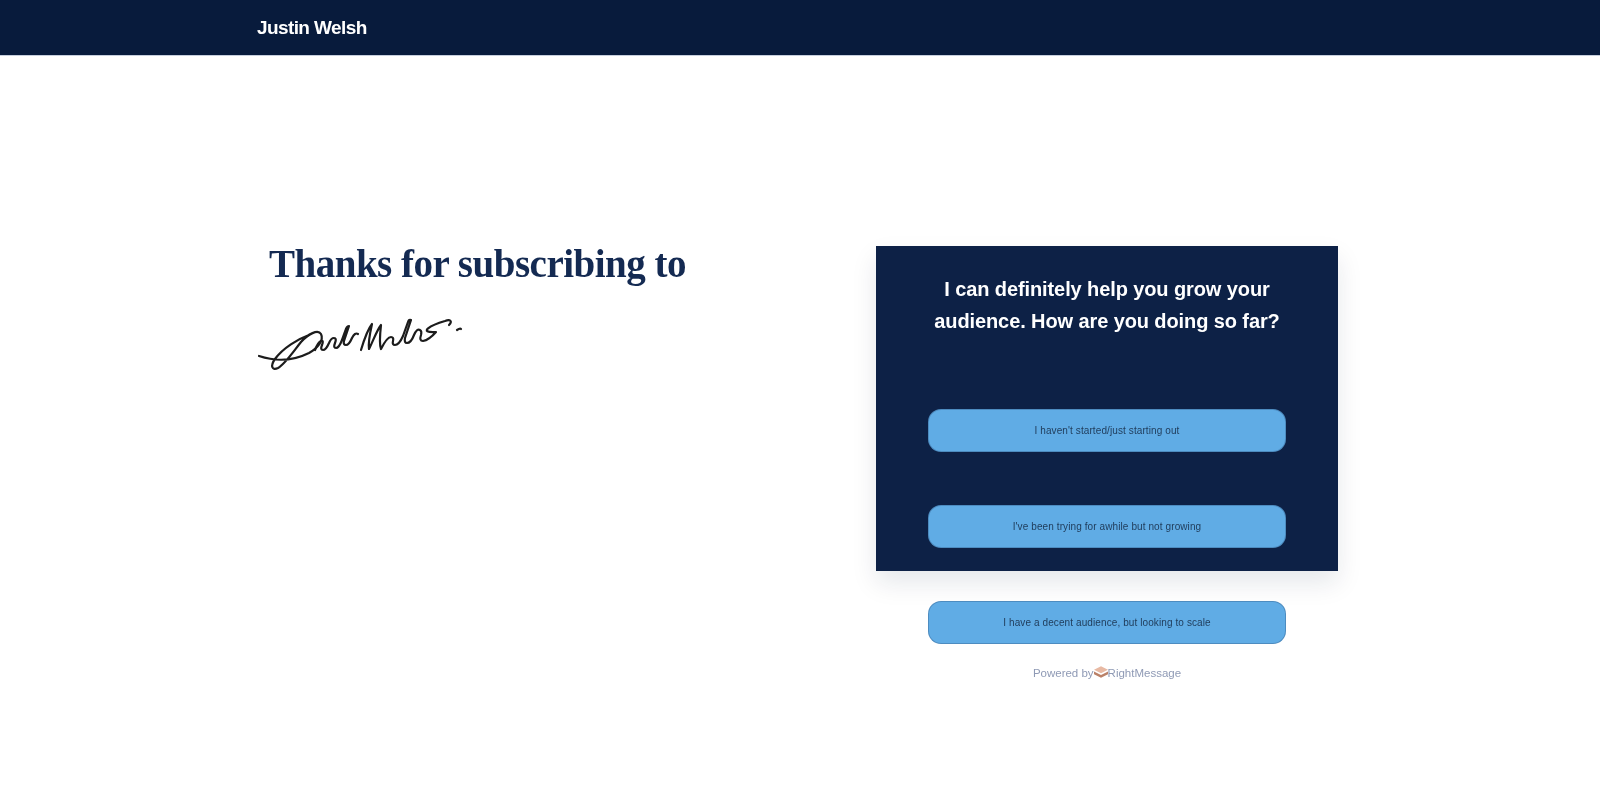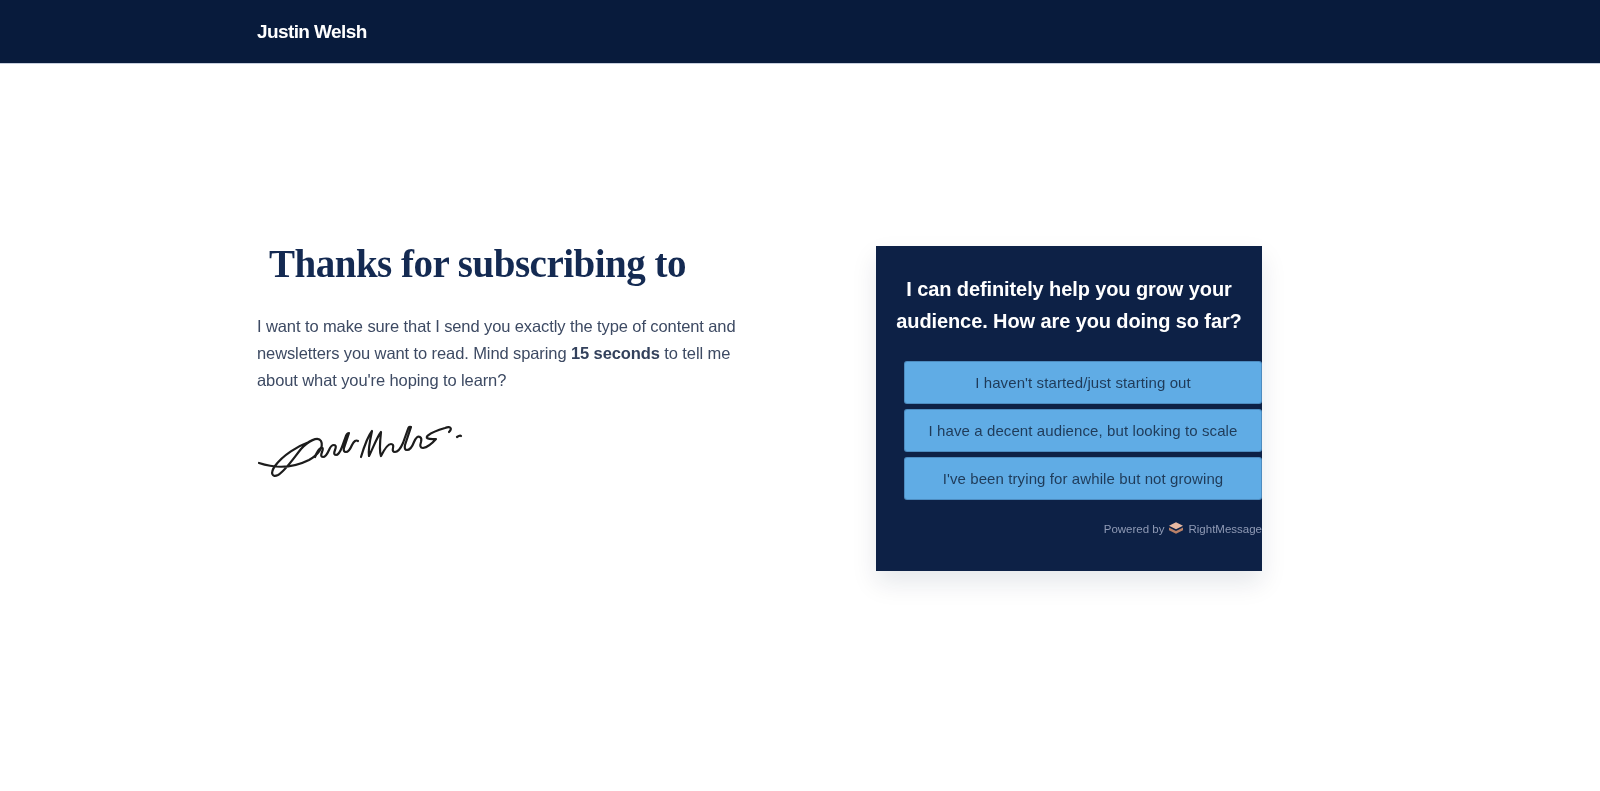--- a/index.html
+++ b/index.html
@@ -6,21 +6,21 @@
   html, body { width: 1600px; height: 791px; overflow: hidden; }
   body {
     background: #ffffff;
     font-family: "Liberation Sans", sans-serif;
     position: relative;
   }
 
   
   .header {
     position: absolute; top: 0; left: 0;
-    width: 1600px; height: 64px;
+    width: 1600px; height: 56px;
     background: #081B3C;
     border-bottom: 1px solid rgba(220,226,238,0.9);
     display: flex; align-items: center;
   }
   .logo {
     margin-left: 257px;
     color: #ffffff;
     font-size: 19px;
     font-weight: 800;
     letter-spacing: -0.6px;
@@ -51,91 +51,91 @@
   .hero-body b { font-weight: 700; color: #33415C; }
   .signature {
     margin-top: 22px;
     width: 212px; height: 62px;
     display: block;
   }
 
   
   .card {
     position: absolute; left: 876px; top: 246px;
-    width: 386px; height: 325px;
+    width: 462px; height: 325px;
     background: #0D2146;
     box-shadow: 0 12px 24px rgba(10,27,60,0.10);
-    display: flex; flex-direction: column; align-items: flex-end;
+    display: flex; flex-direction: column; align-items: center;
   }
   .card-question {
     margin-top: 27px;
     max-width: 392px;
     text-align: center;
     color: #ffffff;
     font-size: 20px;
     font-weight: 700;
     letter-spacing: -0.1px;
     line-height: 32px;
   }
   .card-options {
     margin-top: 24px;
     width: 358px;
     display: flex; flex-direction: column; gap: 5px;
   }
   .option-btn {
     width: 100%; height: 43px;
     background: #60ACE5;
     border: 1px solid rgba(20,45,85,0.25);
-    border-radius: 3px;
+    border-radius: 13px;
     color: #1F3B59;
     font-family: "Liberation Sans", sans-serif;
-    font-size: 15px;
+    font-size: 10px;
     letter-spacing: 0.1px;
     cursor: pointer;
+    margin-top: 48px;
   }
   .powered {
     margin-top: 22px;
-    display: flex; align-items: center; gap: 5px;
+    display: flex; align-items: center; 
     color: #8F9AB5;
     font-size: 11.5px;
   }
   .powered .rm-icon { width: 14px; height: 13px; display: inline-block; }
   .powered .brand { cursor: pointer; }
 </style>
 </head>
 <body>
 
 <div class="header">
   <div class="logo">Justin Welsh</div>
 </div>
 
 <div class="hero">
   <h1 class="hero-title"><span>Thanks for subscribing to</span><br></h1>
 
-  <p class="hero-body"><span>I want to make sure that I send you exactly the type of content and newsletters you want to read. Mind sparing </span><b>15 seconds</b><span> to tell me about what you're hoping to learn?</span></p>
 
   <svg class="signature" viewBox="0 0 212 62" fill="none" stroke="#1c1c1c" stroke-width="2.2" stroke-linecap="round" stroke-linejoin="round">
 
     <path d="M2,47 C20,53 38,51 52,44 C61,39 67,31 64,25 C61,20 51,25 44,33 C36,43 28,55 21,59 C15,62 13,57 18,50 C26,39 41,30 52,26"></path>
 
     <path d="M58,41 q3,-8 6,-9 q3,-1 1,4 q-2,5 1,5 q3,0 6,-7 q2,-5 5,-5 q3,0 1,5 q-2,5 1,5 q3,0 6,-8 l4,-11 q1,-3 3,-3 l-5,15 q-1,4 2,4 q3,0 6,-7 q3,-6 6,-4"></path>
 
     <path d="M104,41 C107,31 111,20 115,15 C113,24 111,34 112,40 C116,32 120,21 124,16 C123,25 122,35 124,40 C127,34 131,28 134,28 q3,0 2,4 q-1,4 2,4 q4,0 8,-9 l5,-14 q1,-3 3,-2 l-6,18 q-1,5 2,5 q4,0 7,-8 q3,-7 6,-5 q2,1 1,5 q-2,6 2,6 q6,-1 13,-9 C160,24 174,16 188,12 C193,10 196,12 192,16"></path>
 
     <path d="M200,21 q3,-2 4,-1"></path>
   </svg>
 </div>
 
 <div class="card">
   <div class="card-question">I can definitely help you grow your audience. How are you doing so far?</div>
 
   <div class="card-options">
     <button class="option-btn">I haven't started/just starting out</button>
+    <button class="option-btn">I've been trying for awhile but not growing</button>
     <button class="option-btn">I have a decent audience, but looking to scale</button>
-    <button class="option-btn">I've been trying for awhile but not growing</button>
   </div>
 
   <div class="powered">
     <span>Powered by</span>
     <svg class="rm-icon" viewBox="0 0 20 18">
       <path d="M10 0 L20 5 10 10 0 5 Z" fill="#E8B9A3"></path>
       <path d="M0 7.5 L10 12.5 20 7.5 20 11.5 10 16.5 0 11.5 Z" fill="#BA8168"></path>
     </svg>
     <span class="brand">RightMessage</span>
   </div>

